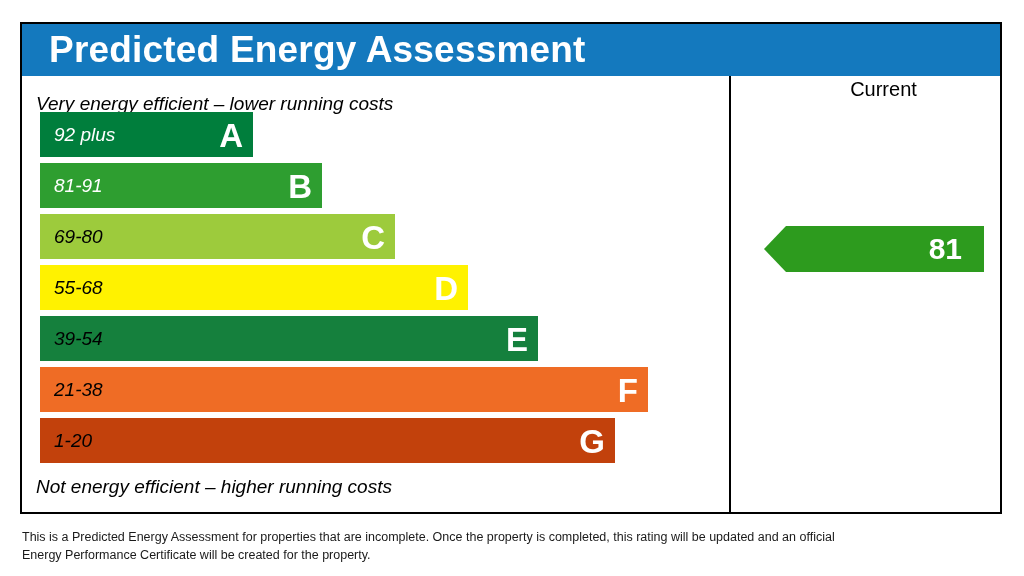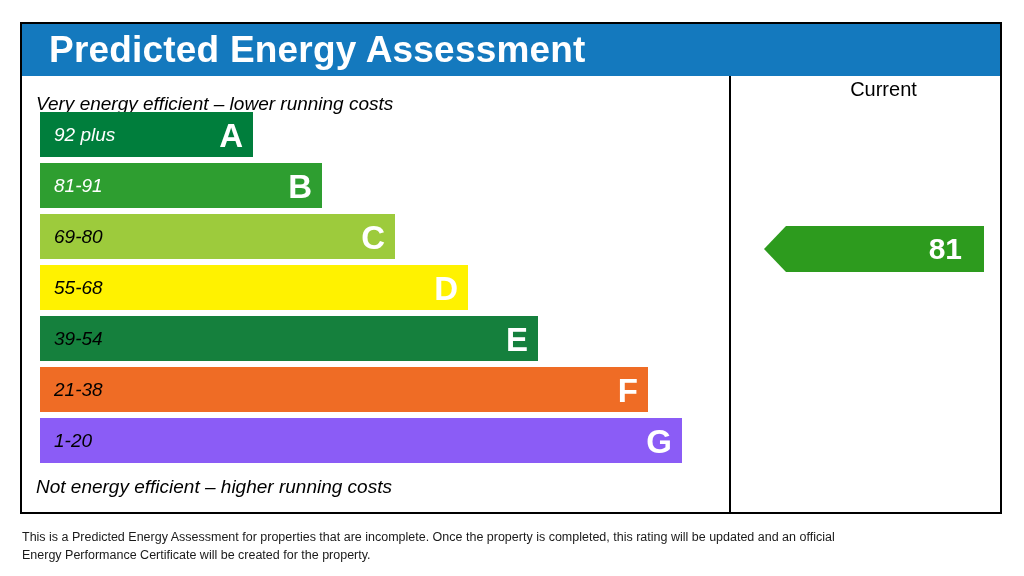--- a/index.html
+++ b/index.html
@@ -207,21 +207,21 @@
             <div class="epc-band-letter">D</div>
           </div>
           <div class="epc-band" style="width: 498px; background: #15803d; padding-left: 20px;">
             <div class="epc-band-range" style="color: rgb(0, 0, 0);">39-54</div>
             <div class="epc-band-letter">E</div>
           </div>
           <div class="epc-band" style="width: 608px; background: rgb(239, 108, 37);">
             <div class="epc-band-range" style="color: rgb(0, 0, 0);">21-38</div>
             <div class="epc-band-letter">F</div>
           </div>
-          <div class="epc-band" style="width: 642px; background: #8b5cf6;">
+          <div class="epc-band" style="width: 575px; background: #c2410c;">
             <div class="epc-band-range" style="color: rgb(0, 0, 0);">1-20</div>
             <div class="epc-band-letter">G</div>
           </div>
         </div>
 
       <div class="epc-caption bottom">Not energy efficient – higher running costs</div>
     </div>
 
     <div class="epc-divider"></div>
 

